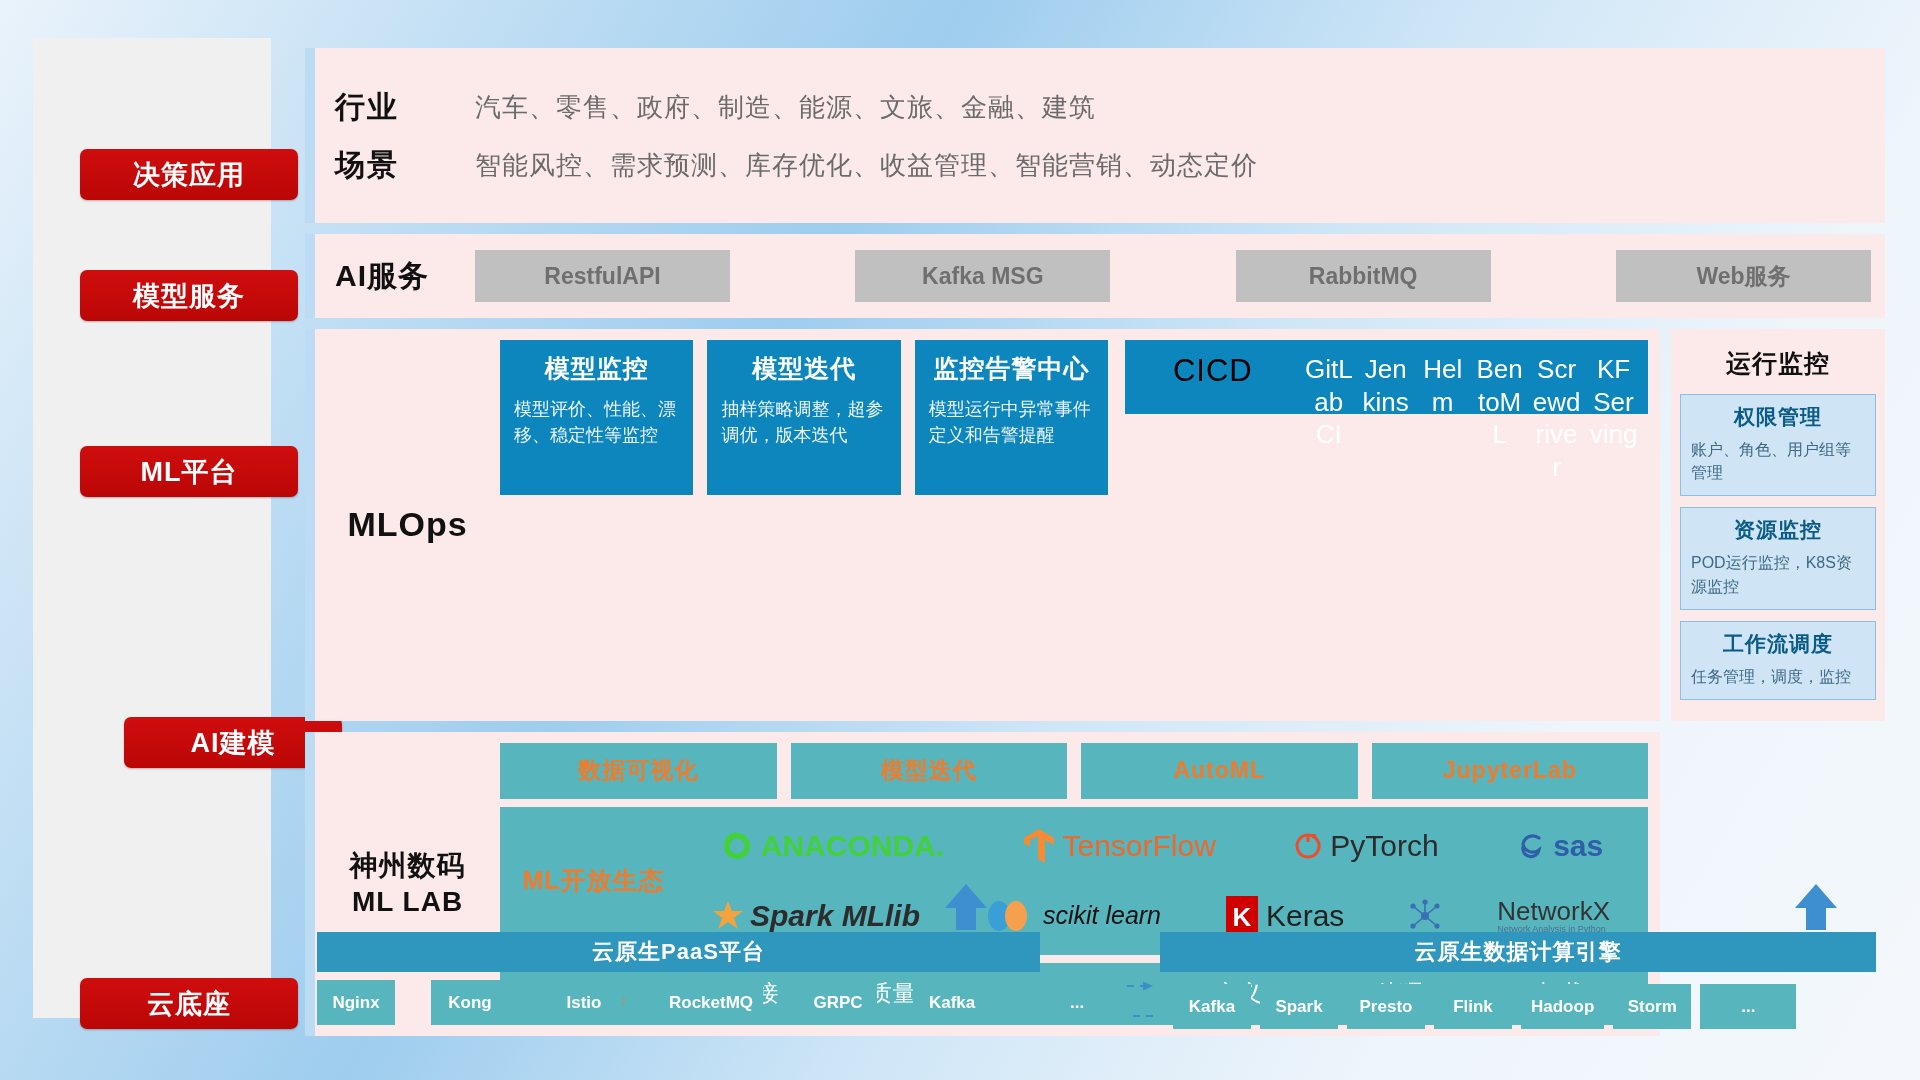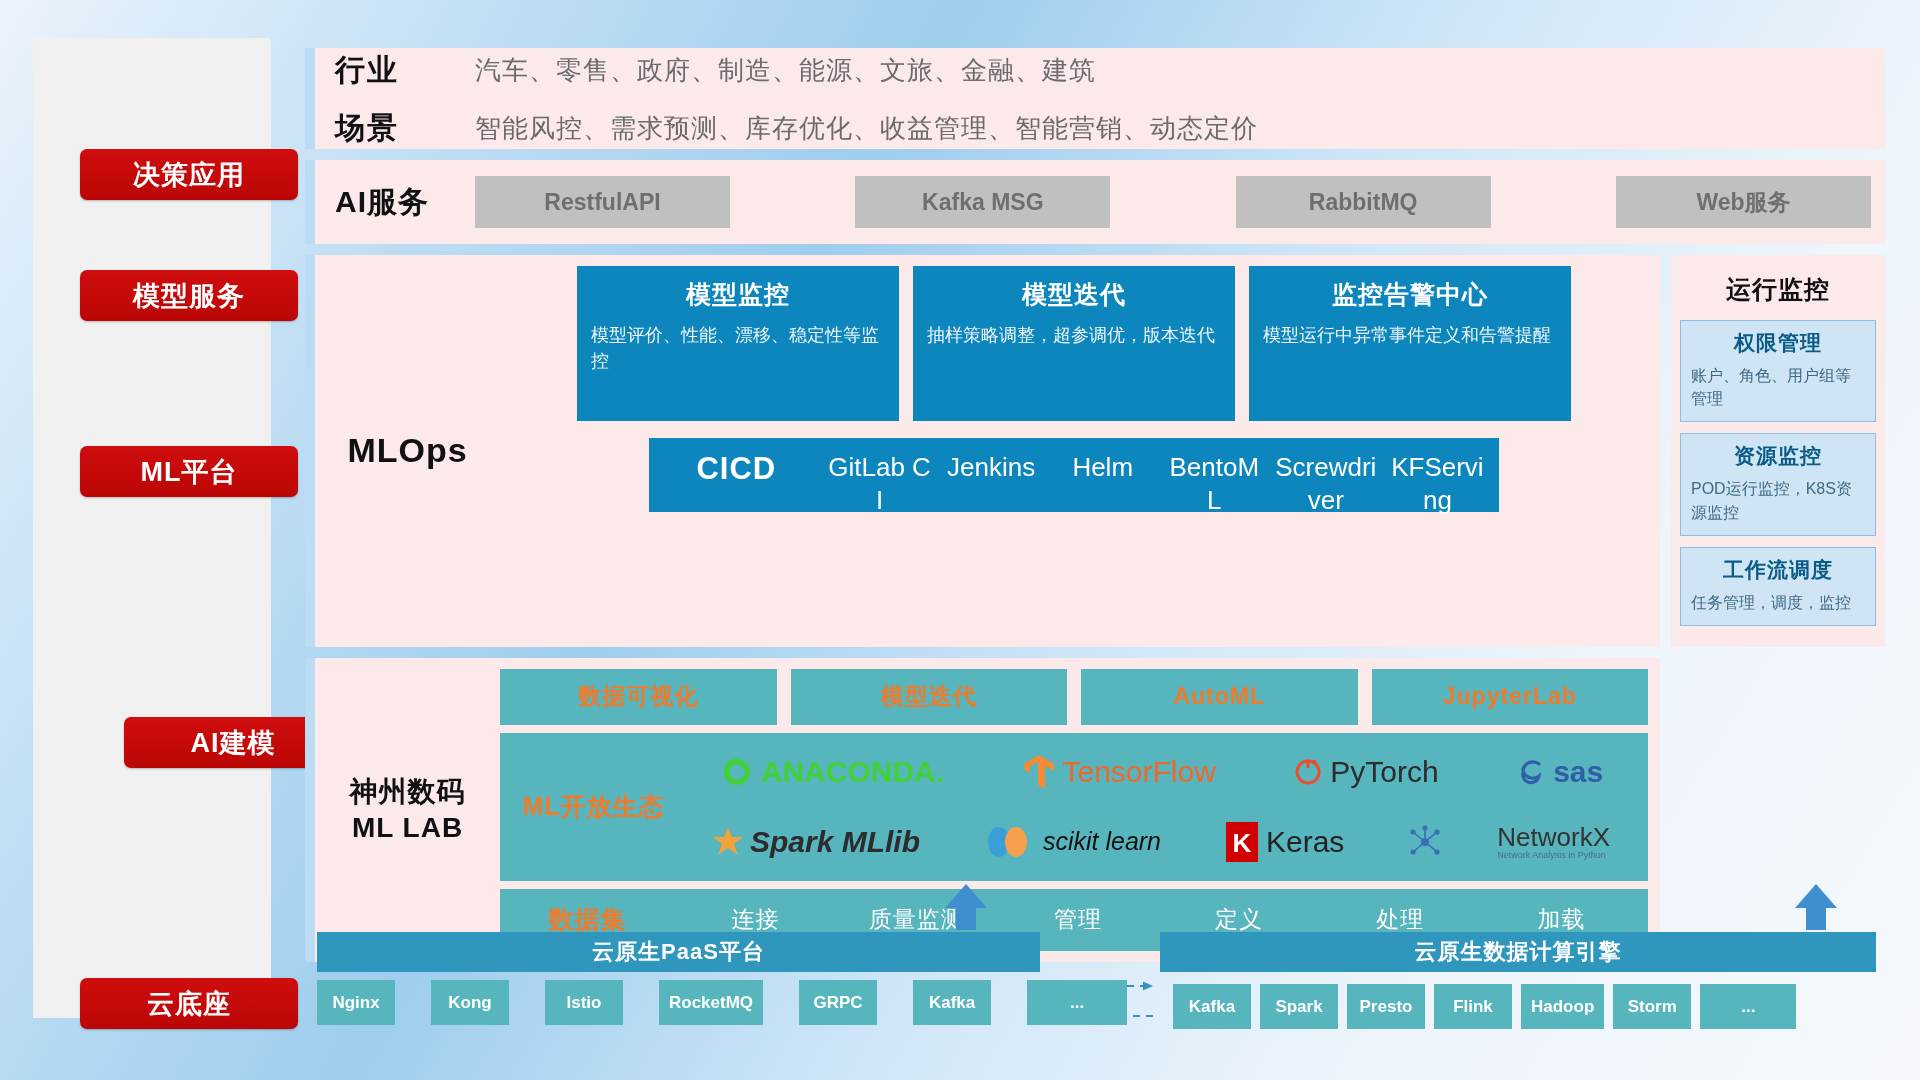--- a/index.html
+++ b/index.html
@@ -46,21 +46,21 @@
   #content { position: absolute; left: 305px; top: 48px; width: 1580px; }
 
   .band {
     background: #fceaea;
     border-left: 10px solid #bcdcf3;
     margin-bottom: 11px;
     position: relative;
   }
 
   
-  #band-industry { height: 101px; display: flex; align-items: center; padding-left: 20px; }
+  #band-industry { height: 175px; display: flex; align-items: center; padding-left: 20px; }
   .lbl-col { width: 140px; flex: none; }
   .lbl-big {
     font-size: 30px; font-weight: bold; color: #111;
     line-height: 58px; letter-spacing: 2px;
   }
   .row-txt { font-size: 26px; color: #6b6b6b; line-height: 58px; letter-spacing: 1px; }
 
   
   #band-aisvc { height: 84px; display: flex; align-items: center; padding-left: 20px; }
   #aisvc-label { font-size: 30px; font-weight: bold; color: #111; width: 140px; flex:none; letter-spacing:1px;}
@@ -74,37 +74,37 @@
   
   #band-mlops-wrap { display: flex; gap: 11px; margin-bottom: 11px; }
   #band-mlops {
     width: 1355px; background: #fceaea; border-left: 10px solid #bcdcf3;
     padding: 11px 12px 11px 0; display: flex; align-items: stretch;
   }
   #mlops-label {
     width: 185px; flex:none; display:flex; align-items:center; justify-content:center;
     font-size: 34px; font-weight: bold; color: #111; letter-spacing: 1px;
   }
-  #mlops-right { flex: 1; display: flex; flex-direction: column; gap: 17px; align-items: center; }
+  #mlops-right { flex: 1; display: flex; flex-direction: row; gap: 17px; }
   #mlops-cards { display: flex; gap: 14px; height: 155px; }
   .mlops-card {
     flex: 1; background: #0d86bd; color: #fff; padding: 12px 14px;
   }
   .mlops-card h4 {
     font-size: 25px; font-weight: bold; text-align: center; margin-bottom: 11px;
     letter-spacing: 1px;
   }
   .mlops-card p { font-size: 18px; line-height: 1.45; color: #eef6fb; }
   #cicd-bar {
     background: #0d86bd; height: 74px; display: flex; align-items: flex-start;
     padding: 13px 6px 0 0;
   }
   #cicd-title {
-    width: 175px; flex:none; text-align:center; color:#ffffff;
-    font-size: 31px; font-weight: bold; letter-spacing: 1px;
+    width: 175px; flex:none; text-align:center; color:#000000;
+    font-size: 31px; font-weight: normal; letter-spacing: 1px;
   }
   #cicd-items { flex: 1; display: flex; }
   .cicd-item {
     flex: 1; text-align: center; color: #fff; font-size: 26px;
     line-height: 1.25; padding: 0 4px; word-break: break-all;
   }
 
   
   #monitor-col {
     width: 214px; background: #fceaea; padding: 10px 9px;

